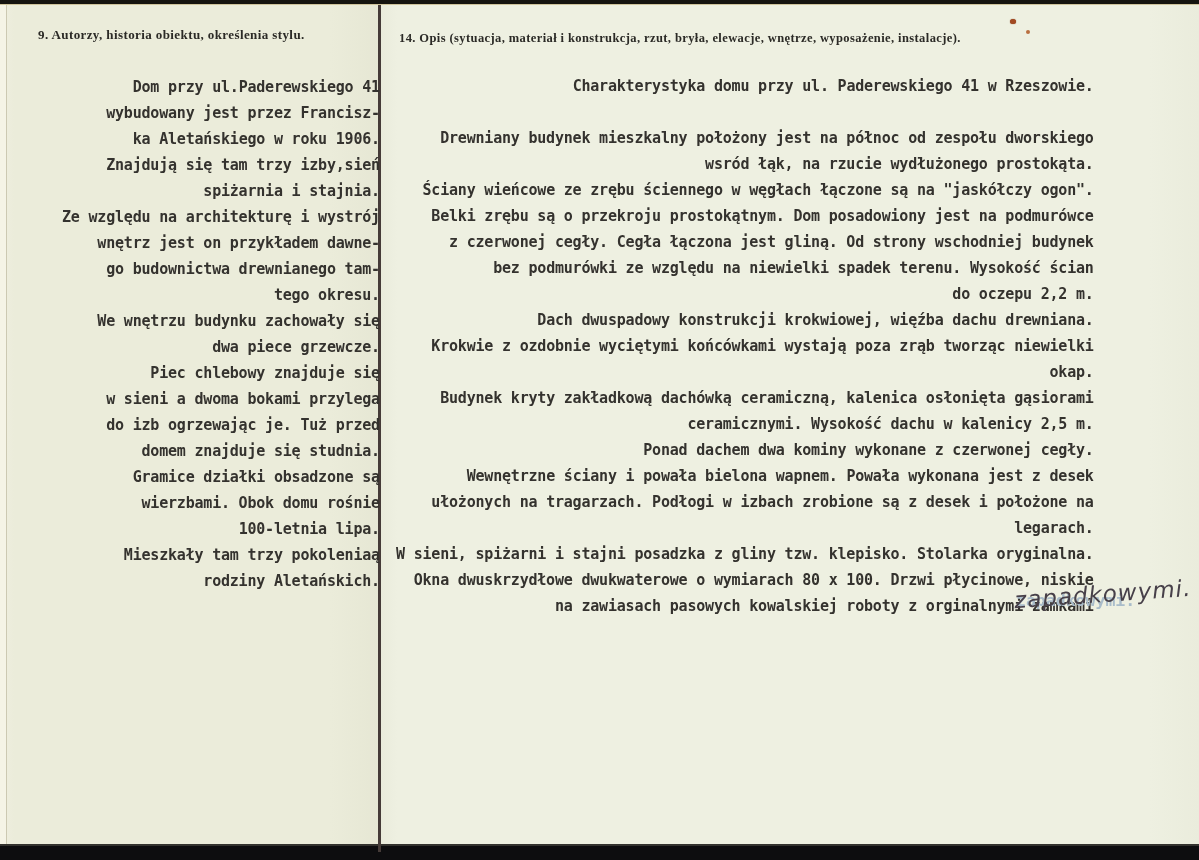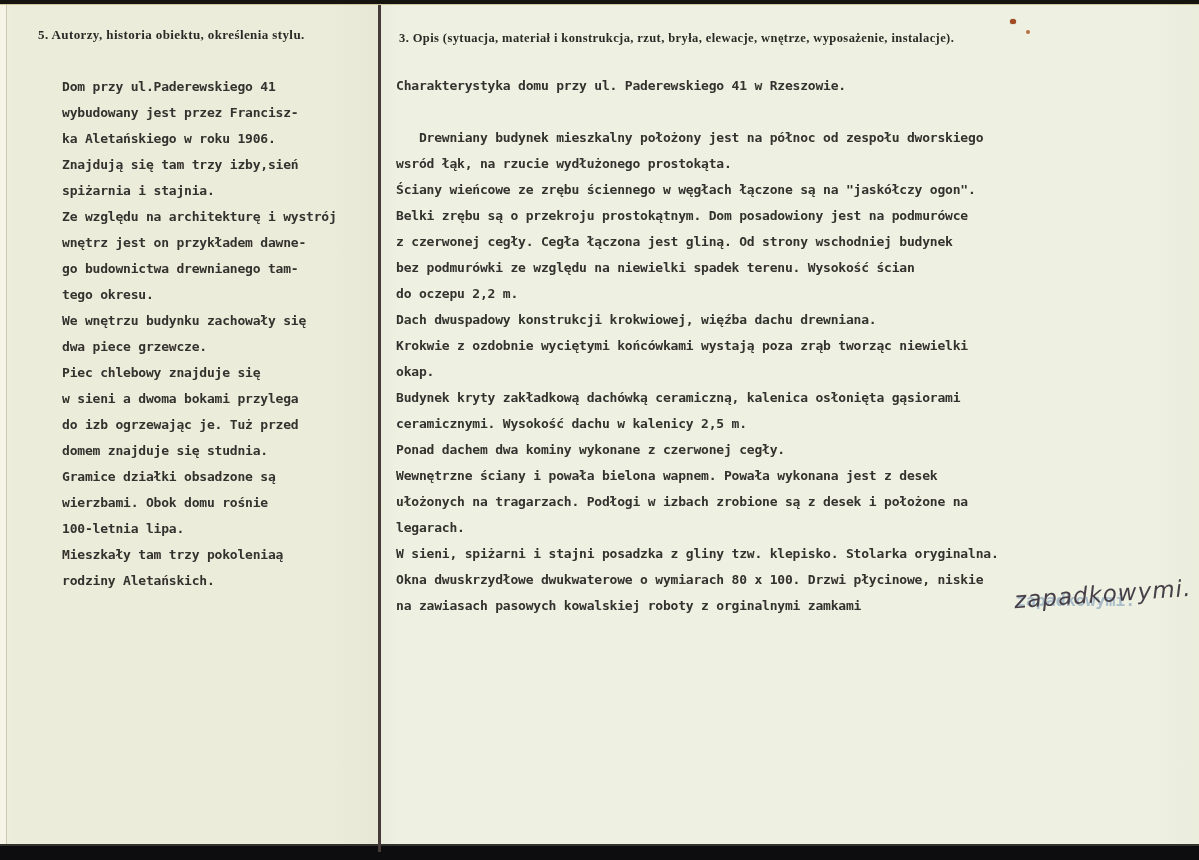--- a/index.html
+++ b/index.html
@@ -61,26 +61,27 @@
     white-space:nowrap;
     z-index:2;
   }
   #hdr12{left:38px;top:27px;font-size:13px;}
   #hdr13{left:399px;top:31px;font-size:12.5px;}
   .typed{
     position:absolute;
     margin:0;
     font-family:"DejaVu Sans Mono", monospace;
     font-weight:bold;
-    font-size:13px;
+    font-size:15px;
     line-height:26px;
     letter-spacing:-0.2px;
     color:var(--typed-ink);
     white-space:pre;
     z-index:2;
+    text-align:right;
   }
   #typed-left{left:62px;top:74px;}
   #typed-right{left:396px;top:73px;}
   .ghost-word{
     position:absolute;left:1016px;top:591px;
     font-family:"DejaVu Sans Mono", monospace;
     font-weight:bold;font-size:16.5px;
     color:var(--ghost-ink);
     z-index:2;
   }
@@ -105,23 +106,23 @@
 <div>
 
   <div class="page-half left-page"></div>
   <div class="page-half right-page"></div>
 
   <div class="scan-left-strip"></div>
   <div class="top-edge"></div>
 
   <div class="divider"></div>
 
-  <div class="form-header" id="hdr12">5. Autorzy, historia obiektu, określenia stylu.</div>
+  <div class="form-header" id="hdr12">9. Autorzy, historia obiektu, określenia stylu.</div>
 
-  <div class="form-header" id="hdr13">3. Opis (sytuacja, materiał i konstrukcja, rzut, bryła, elewacje, wnętrze, wyposażenie, instalacje).</div>
+  <div class="form-header" id="hdr13">14. Opis (sytuacja, materiał i konstrukcja, rzut, bryła, elewacje, wnętrze, wyposażenie, instalacje).</div>
 
   <pre class="typed" id="typed-left">Dom przy ul.Paderewskiego 41
 wybudowany jest przez Francisz-
 ka Aletańskiego w roku 1906.
 Znajdują się tam trzy izby,sień
 spiżarnia i stajnia.
 Ze względu na architekturę i wystrój
 wnętrz jest on przykładem dawne-
 go budownictwa drewnianego tam-
 tego okresu.

